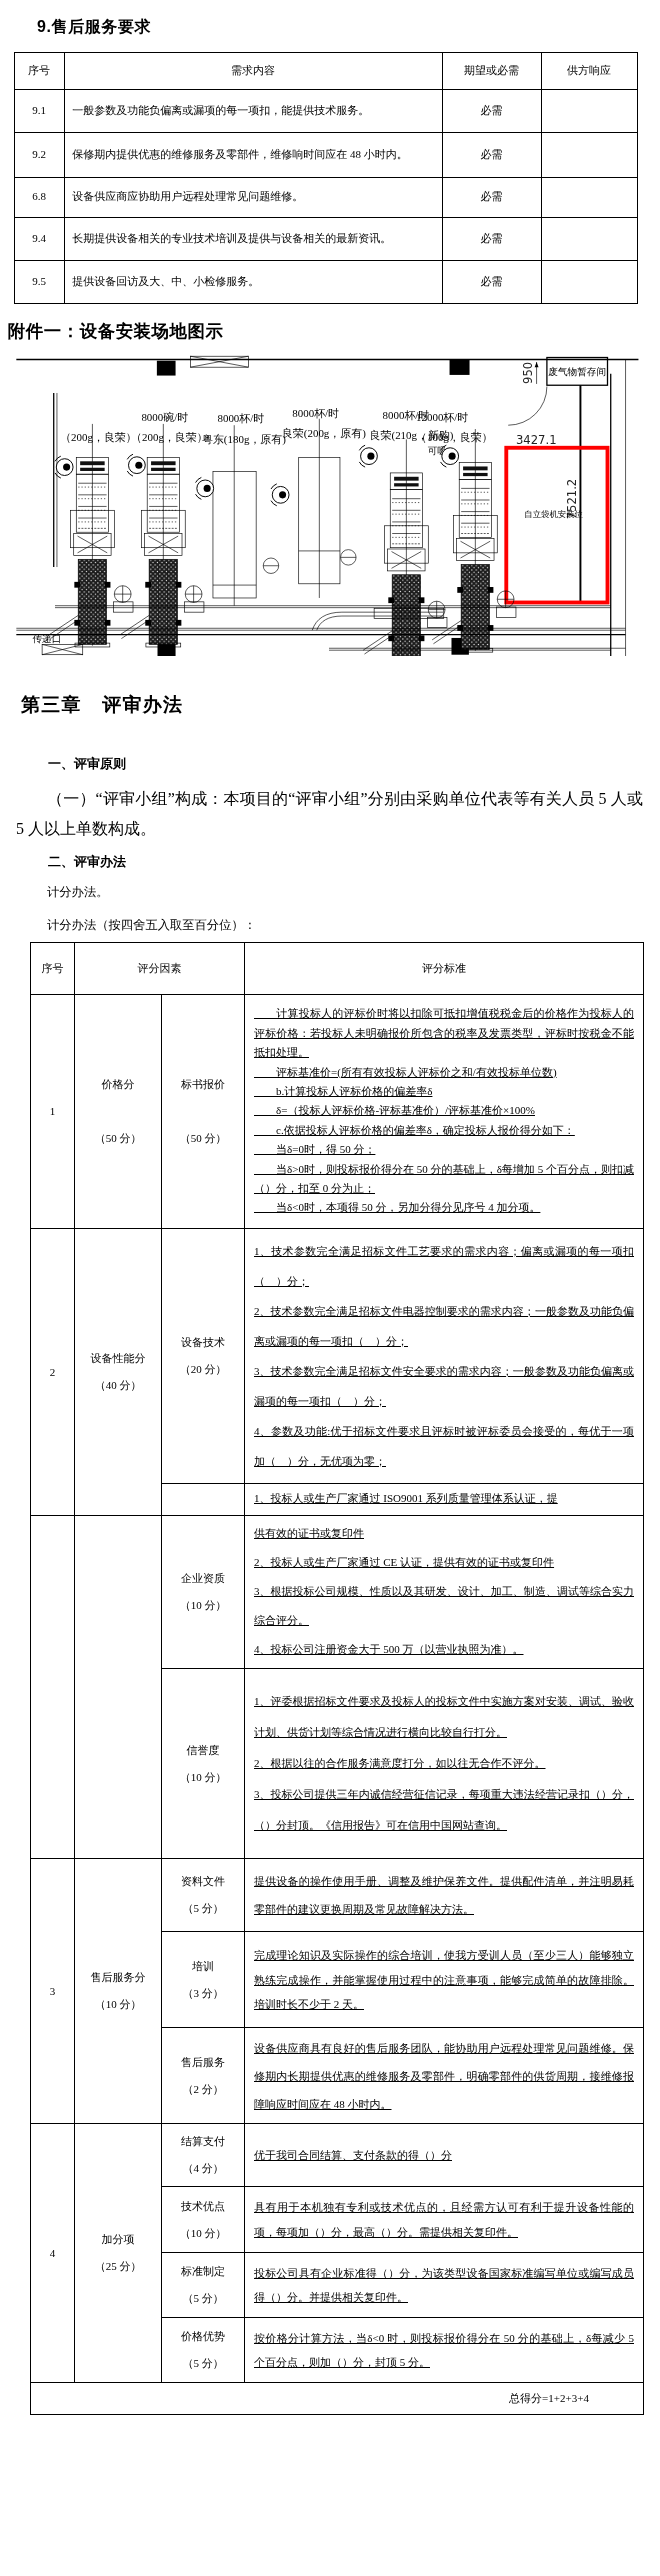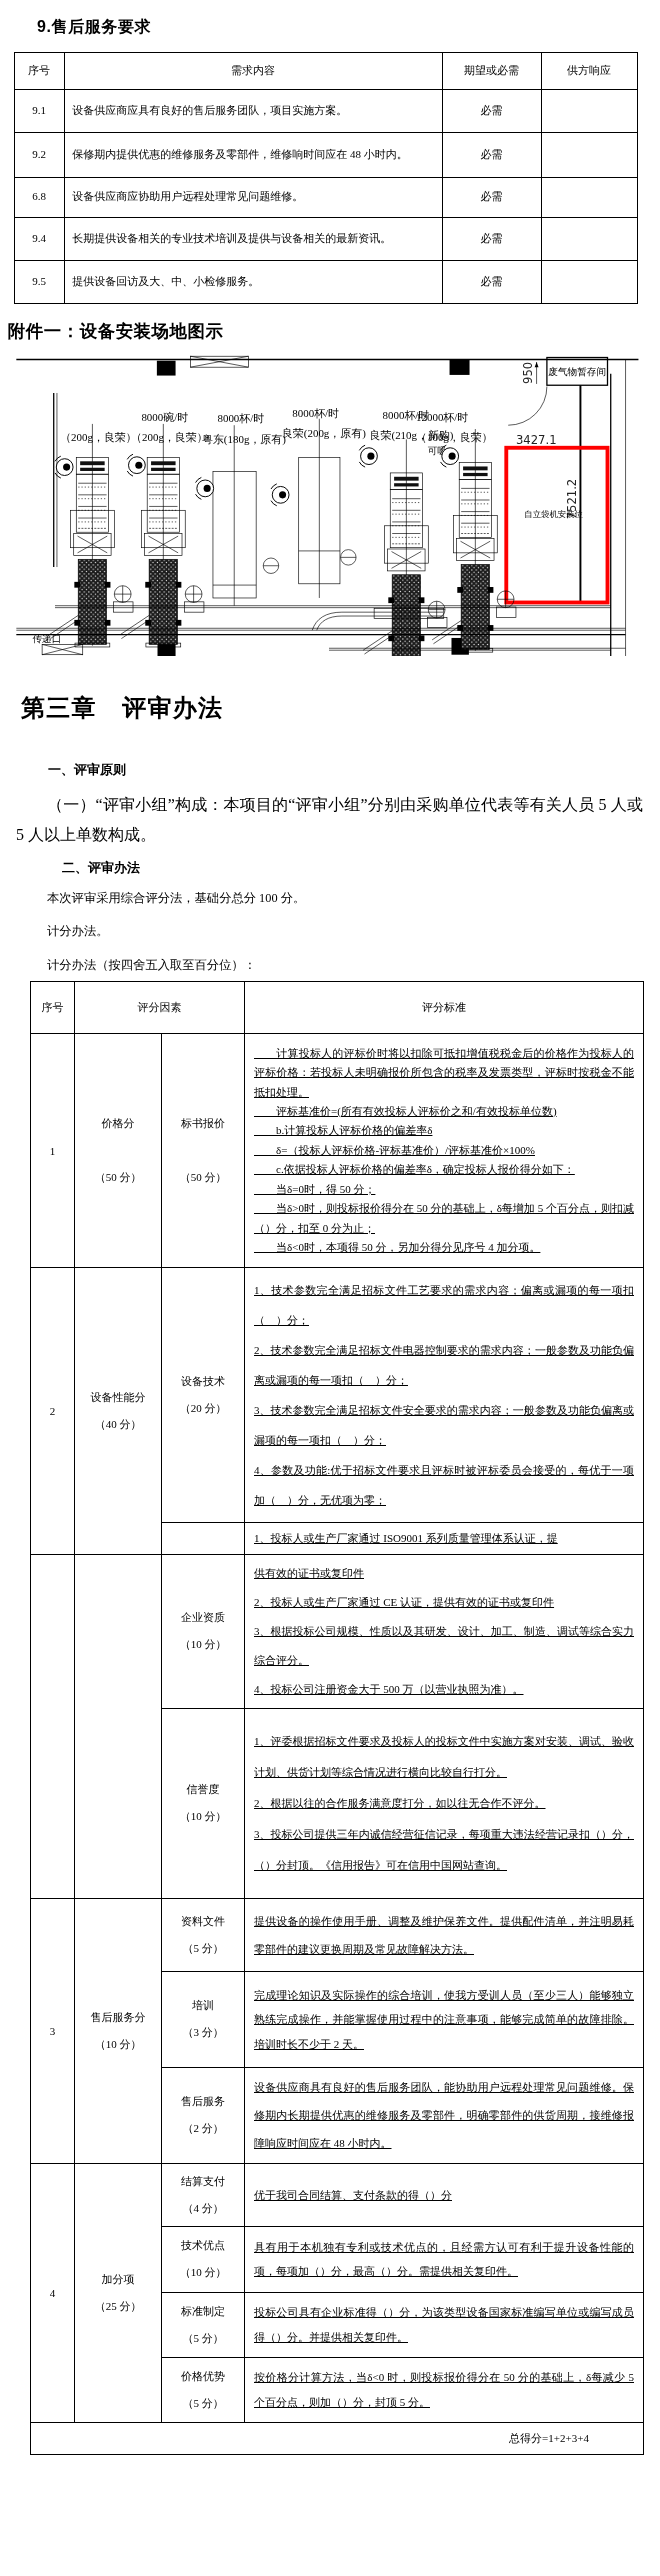--- a/index.html
+++ b/index.html
@@ -2,23 +2,23 @@
 <html style="font-size:10.3px"><head>
 <meta charset="utf-8">
 <style>
   html,body{margin:0;padding:0;background:#ffffff;}
   body{width:661px;font-family:"Liberation Serif","DejaVu Serif",serif;color:#000;}
   .page{width:661px;position:relative;background:#fff;}
 
   .h-sans{font-family:"Liberation Sans","DejaVu Sans",sans-serif;font-weight:bold;}
   .title1{font-size:16px;margin:17px 0 0 37px;letter-spacing:0.6px;}
   .title2{font-size:17.4px;margin:15.5px 0 0 7.7px;letter-spacing:0.6px;}
-  .chapter{font-size:24px;font-weight:bold;margin:36px 0 0 21px;letter-spacing:1.3px;}
+  .chapter{font-size:19px;font-weight:bold;margin:36px 0 0 21px;letter-spacing:1.3px;}
   .sec-head{font-size:13px;margin:37px 0 0 48px;}
-  .sec-head2{font-size:13px;margin:9px 0 0 62px;}
+  .sec-head2{font-size:13px;margin:9px 0 0 48px;}
 
   p.body{font-size:16px;line-height:30px;margin:10.3px 18px 0 16px;text-indent:31px;text-align:justify;}
   p.short{font-size:12.3px;line-height:24.5px;margin:9px 18px 0 16px;text-indent:31px;}
 
   table.t{border-collapse:collapse;table-layout:fixed;background:#fff;}
   table.t th,table.t td{border:1px solid #000;font-size:11px;vertical-align:middle;overflow:hidden;}
   table.t th{font-weight:normal;text-align:center;}
   table.service{margin:13.6px 0 0 13.6px;width:622px;}
   table.service td{text-align:center;padding:1.3px 3.9px;line-height:19.4px;}
   table.service td.l{text-align:left;padding:1.3px 7.7px;}
@@ -61,21 +61,21 @@
       </colgroup>
     <tbody>
         <tr style="height:37px">
       <th>序号</th>
       <th>需求内容</th>
       <th>期望或必需</th>
       <th>供方响应</th>
     </tr>
     <tr style="height:43px">
       <td>9.1</td>
-      <td class="l">设备供应商应具有良好的售后服务团队，项目实施方案。</td>
+      <td class="l">一般参数及功能负偏离或漏项的每一项扣，能提供技术服务。</td>
       <td>必需</td>
       <td></td>
     </tr>
     <tr style="height:45px">
       <td>9.2</td>
       <td class="l">保修期内提供优惠的维修服务及零部件，维修响时间应在 48 小时内。</td>
       <td>必需</td>
       <td></td>
     </tr>
     <tr style="height:40px">
@@ -242,21 +242,20 @@
       <path d="M40,452 L103,468 M40,468 L103,452"></path>
     </g>
   </svg>
 
   <div class="chapter">第三章　评审办法</div>
 
   <div class="h-sans sec-head">一、评审原则</div>
   <p class="body">（一）“评审小组”构成：本项目的“评审小组”分别由采购单位代表等有关人员 5 人或 5 人以上单数构成。</p>
 
   <div class="h-sans sec-head2">二、评审办法</div>
-  <p class="short">本次评审采用综合评分法，基础分总分 100 分。</p>
   <p class="short">计分办法。</p>
   <p class="short">计分办法（按四舍五入取至百分位）：</p>
 
   <table class="t scoring">
     <colgroup>
         <col style="width:44px">
         <col style="width:87px">
         <col style="width:83px">
         <col style="width:399px">
       </colgroup>

